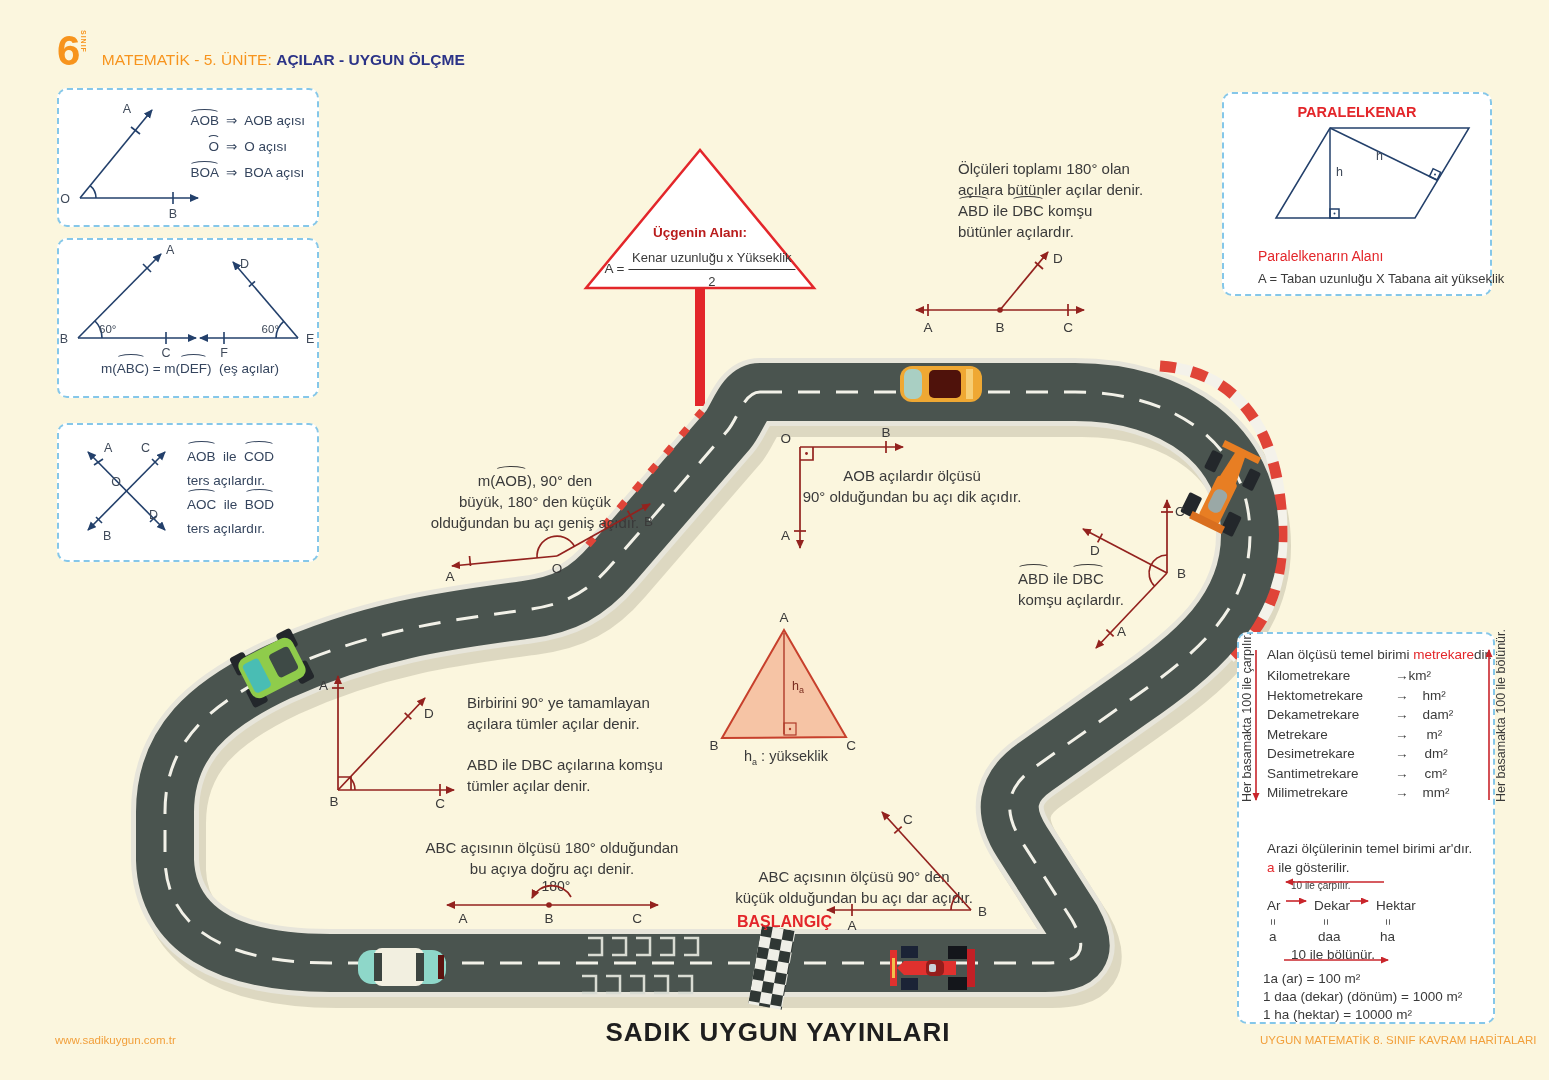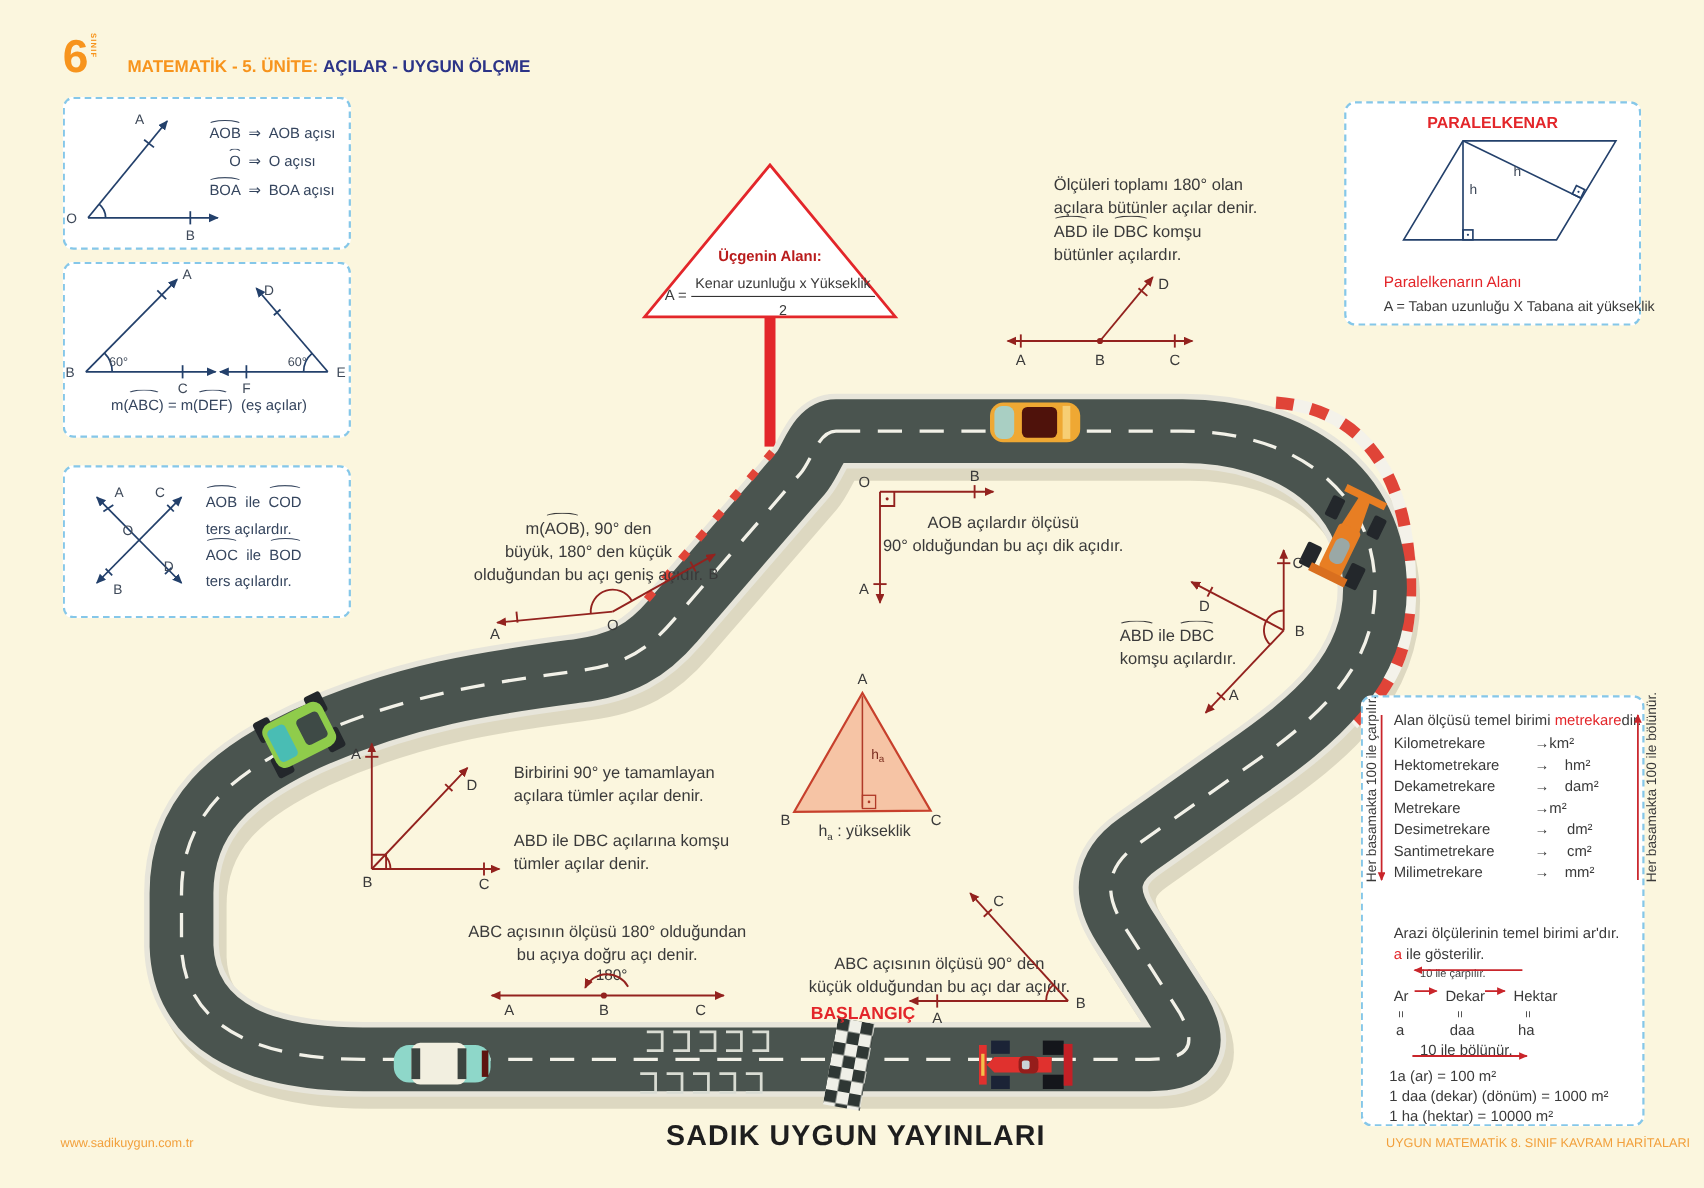--- a/index.html
+++ b/index.html
@@ -111,21 +111,21 @@
       <rect x="60" y="0" width="19" height="13" fill="#14161B"></rect>
       <rect x="60" y="31" width="19" height="13" fill="#14161B"></rect>
       <rect x="79" y="3" width="8" height="38" fill="#C32026"></rect>
     </g>
   </svg>
 
   <div style="position:absolute;left:0;top:0;width:100%;height:100%;z-index:2">
 
     <div class="abs" style="left:57px;top:30px">
       <span style="font-size:42px;font-weight:bold;color:#F7941D;line-height:1">6</span><span class="vtext" style="position:relative;display:inline-block;transform:rotate(0);writing-mode:vertical-rl;font-size:7px;color:#F7941D;font-weight:bold;letter-spacing:1px;vertical-align:top">SINIF</span>
-      <span style="font-size:15.5px;font-weight:bold;color:#F7941D;margin-left:24px">MATEMATİK - 5. ÜNİTE:</span>
+      <span style="font-size:15.5px;font-weight:normal;color:#F7941D;margin-left:10px">MATEMATİK - 5. ÜNİTE:</span>
       <span style="font-size:15.5px;font-weight:bold;color:#2B3387">AÇILAR - UYGUN ÖLÇME</span>
     </div>
 
     <div class="panel" style="left:57px;top:88px;width:258px;height:135px">
       <div style="position:absolute;right:12px;top:22px;display:grid;grid-template-columns:auto auto auto;column-gap:7px;row-gap:10px;font-size:13.5px;color:#35455E;align-items:baseline">
         <span style="justify-self:end" class="hat">AOB</span>
           <span>⇒</span>
           <span>AOB açısı</span>
         <span style="justify-self:end" class="hat">O</span>
           <span>⇒</span>
@@ -230,21 +230,21 @@
             <span style="margin-left:14px">hm²</span>
           </div>
         <div style="display:flex">
             <span style="width:128px">Dekametrekare</span>
             <span>→</span>
             <span style="margin-left:14px">dam²</span>
           </div>
         <div style="display:flex">
             <span style="width:128px">Metrekare</span>
             <span>→</span>
-            <span style="">m²</span>
+            <span style="margin-left:18px">m²</span>
           </div>
         <div style="display:flex">
             <span style="width:128px">Desimetrekare</span>
             <span>→</span>
             <span style="margin-left:16px">dm²</span>
           </div>
         <div style="display:flex">
             <span style="width:128px">Santimetrekare</span>
             <span>→</span>
             <span style="margin-left:16px">cm²</span>

